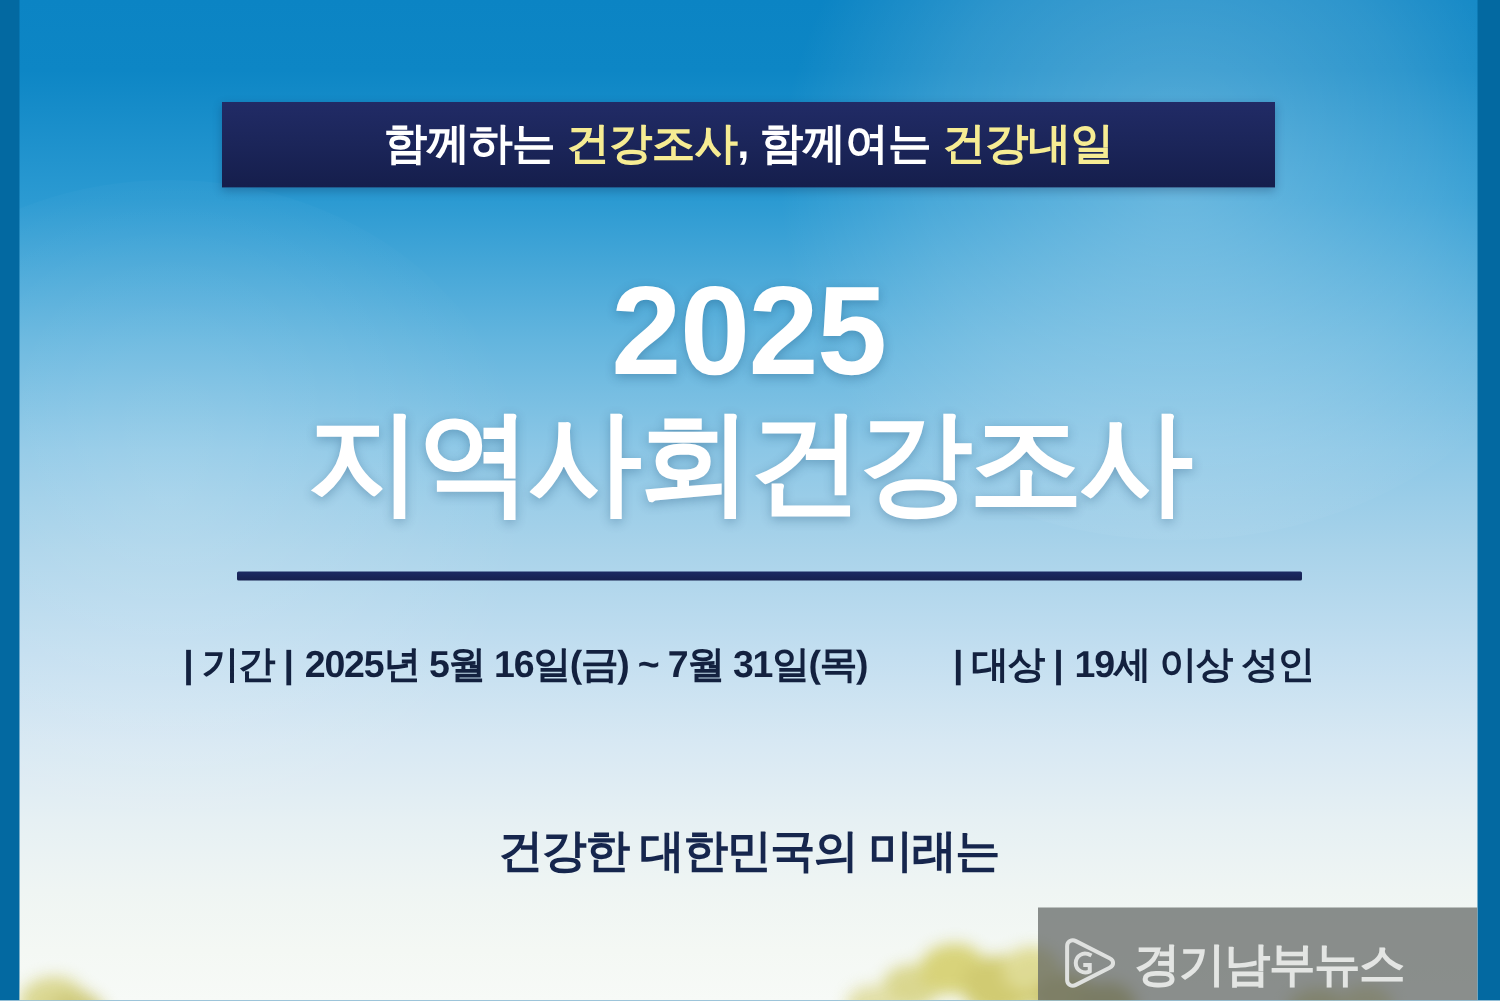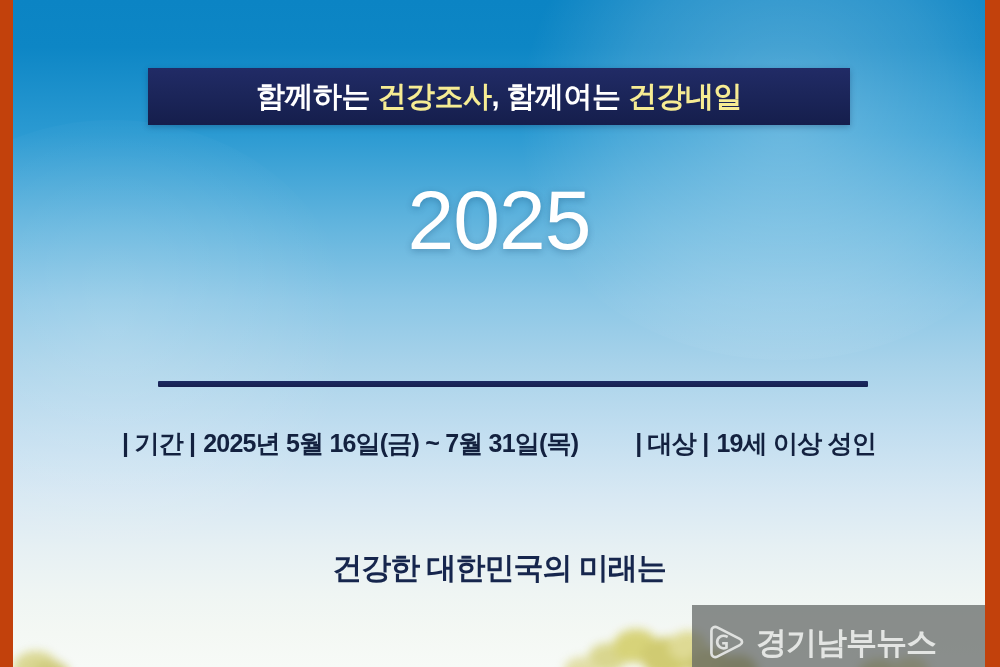--- a/index.html
+++ b/index.html
@@ -14,21 +14,21 @@
     height: 667px;
     overflow: hidden;
     font-family: "Liberation Sans", "DejaVu Sans", sans-serif;
   }
 
   
   .poster-frame {
     position: relative;
     width: 1000px;
     height: 667px;
-    background: #c2410c;
+    background: #0369a1;
     overflow: hidden;
   }
 
   
   .poster {
     position: absolute;
     left: 13px;
     top: 0;
     width: 972px;
     height: 667px;
@@ -126,21 +126,21 @@
     position: absolute;
     left: 0;
     top: 178px;
     width: 972px;
     text-align: center;
     color: #ffffff;
     text-shadow: 0 2px 7px rgba(12, 60, 100, 0.30);
   }
   .headline .year {
     font-size: 84px;
-    font-weight: 400;
+    font-weight: 700;
     letter-spacing: -1px;
     line-height: 1.0;
     display: block;
   }
   .headline .subject {
     font-size: 76px;
     font-weight: 700;
     letter-spacing: -2.5px;
     line-height: 1.08;
     display: block;
@@ -260,20 +260,21 @@
     </div>
 
     <div class="banner">
       <div class="banner-text">
         <span>함께하는 </span><span class="hl">건강조사</span><span>, 함께여는 </span><span class="hl">건강내일</span>
       </div>
     </div>
 
     <div class="headline">
       <span class="year">2025</span>
+      <span class="subject">지역사회건강조사</span>
     </div>
 
     <div class="rule"></div>
 
     <div class="info-row">
       <div class="info-item">
         <span class="tag">| 기간 |</span><span class="val">2025년 5월 16일(금) ~ 7월 31일(목)</span>
       </div>
       <div class="info-item">
         <span class="tag">| 대상 |</span><span class="val">19세 이상 성인</span>

